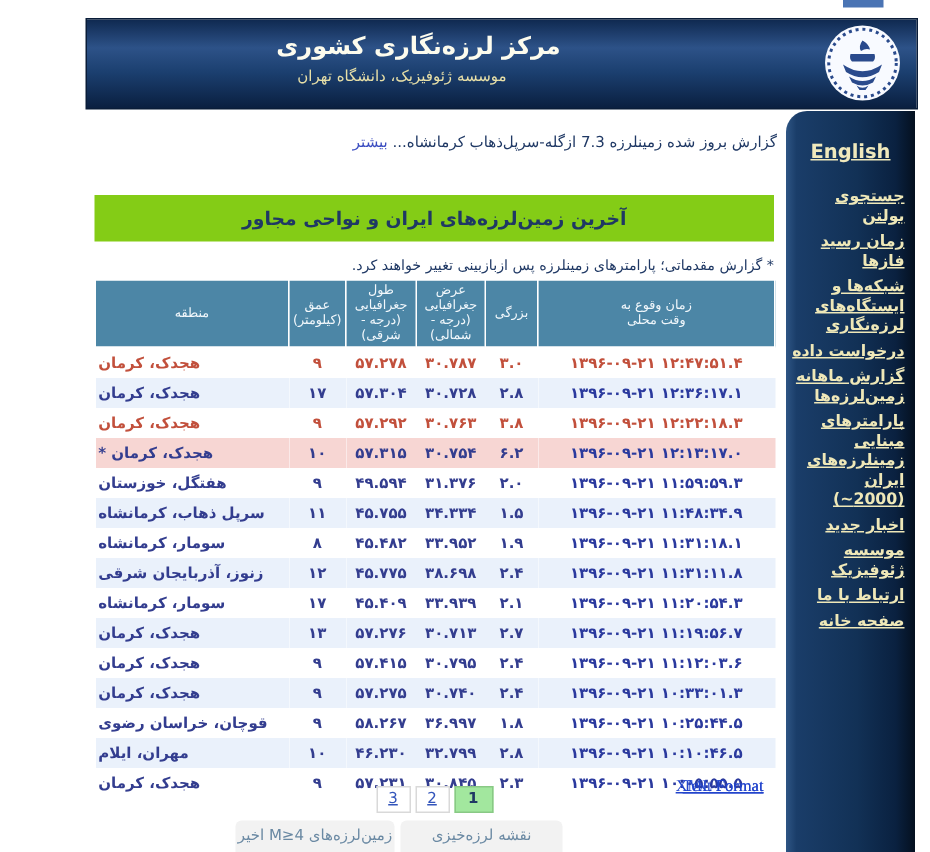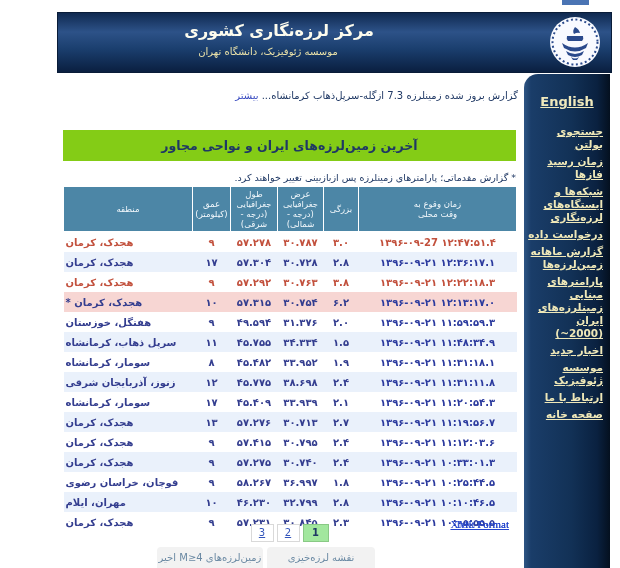--- a/index.html
+++ b/index.html
@@ -159,21 +159,21 @@
             <div>عمق</div>
             <div>(کیلومتر)</div>
           </th>
           <th>
             <div>منطقه</div>
           </th>
         </tr>
     </thead>
     <tbody>
         <tr class="new">
-          <td class="c-time">۱۳۹۶-۰۹-27 ۱۲:۴۷:۵۱.۴</td>
+          <td class="c-time">۱۳۹۶-۰۹-۲۱ ۱۲:۴۷:۵۱.۴</td>
           <td class="c-mag">۳.۰</td>
           <td class="c-lat">۳۰.۷۸۷</td>
           <td class="c-lon">۵۷.۲۷۸</td>
           <td class="c-depth">۹</td>
           <td class="c-region">هجدک، کرمان</td>
         </tr>
         <tr class=" alt">
           <td class="c-time">۱۳۹۶-۰۹-۲۱ ۱۲:۳۶:۱۷.۱</td>
           <td class="c-mag">۲.۸</td>
           <td class="c-lat">۳۰.۷۲۸</td>

